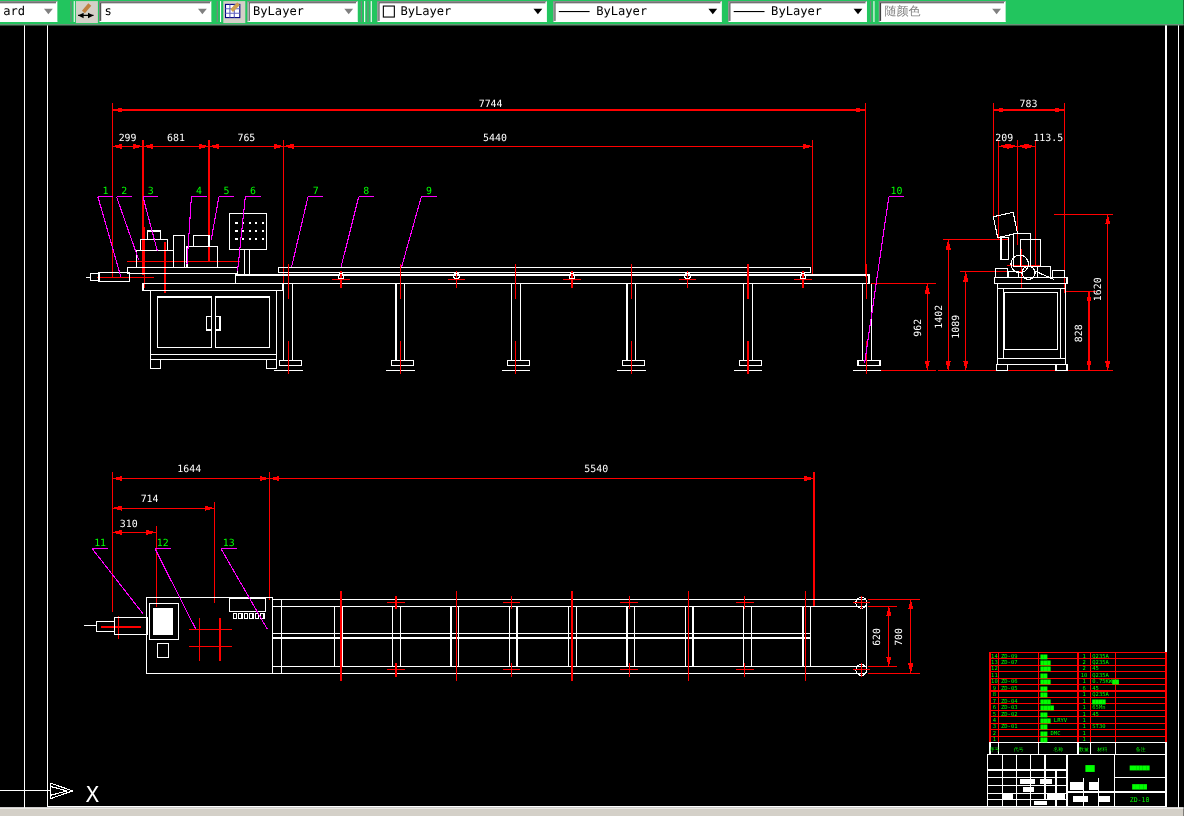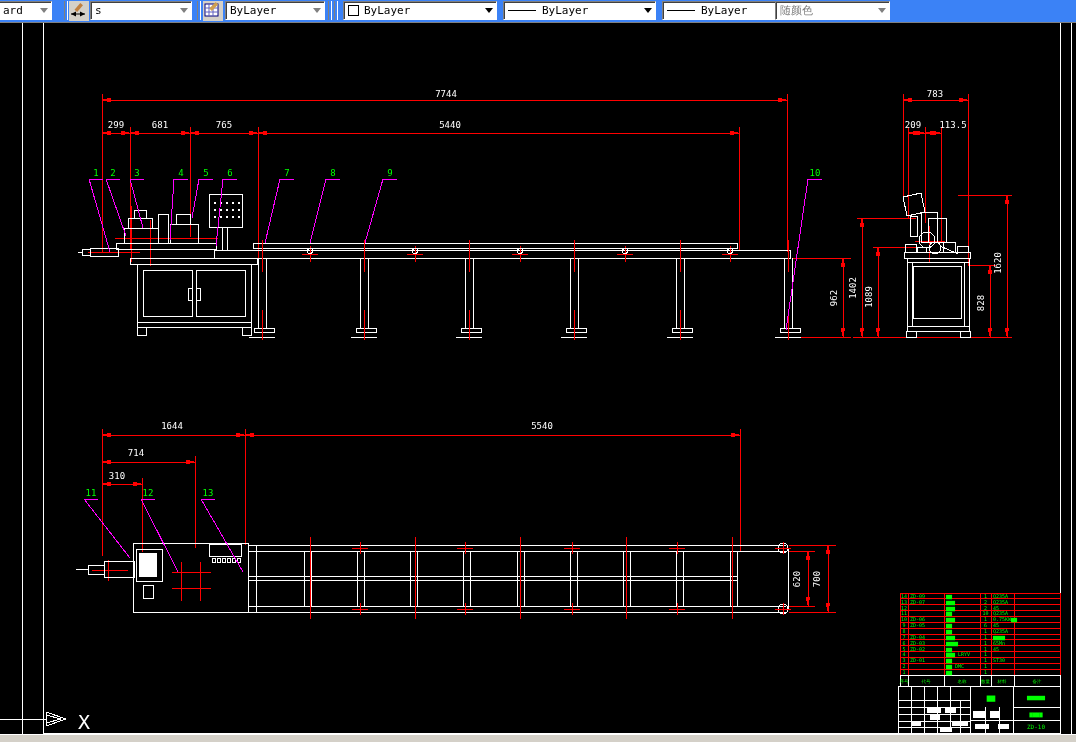--- a/index.html
+++ b/index.html
@@ -1,19 +1,19 @@
 <!DOCTYPE html>
 <html><head>
 <meta charset="utf-8">
 <style>
   html,body{margin:0;padding:0}
   body{width:1076px;height:742px;position:relative;overflow:hidden;background:#000;
        font-family:"Liberation Sans",sans-serif}
   
-  .toolbar{position:absolute;top:0;left:0;width:1076px;height:22px;background:#3b82f6;
+  .toolbar{position:absolute;top:0;left:0;width:1076px;height:22px;background:#22c55e;
            border-bottom:1px solid #808080;z-index:3}
   .toolbar>*{position:absolute;top:1px}
   .combo{height:17px;background:#fff;border:1px solid;border-color:#808080 #fff #fff #808080;
          box-shadow:inset 1px 1px 0 #404040;display:flex;align-items:center;
          font:11px "DejaVu Sans Mono",monospace;color:#000;padding-left:4px;box-sizing:content-box}
   .combo .cv{white-space:nowrap;overflow:hidden}
   .tri{width:0;height:0;border:4px solid transparent;border-top:5px solid #000;margin-top:4px}
   .tri.gray{border-top-color:#808080}
   .flatarr{margin-left:auto;width:14px;display:flex;justify-content:center;flex:0 0 14px}
   .sep{width:2px;height:19px;border-left:1px solid #808080;border-right:1px solid #fff}
@@ -94,21 +94,21 @@
       </span>
   </div>
   <div class="combo" style="left:662px;width:120px">
     <span class="ltglyph"></span>
     <span class="cv">ByLayer</span>
     <span class="flatarr">
         <span class="tri"></span>
       </span>
   </div>
   <div class="sep" style="left:791px"></div>
-  <div class="combo" style="left:775px;width:109px">
+  <div class="combo" style="left:799px;width:109px">
     <span class="cv graytext">随颜色</span>
     <span class="flatarr">
         <span class="tri gray"></span>
       </span>
   </div>
 </div>
 
 <svg width="1076" height="742" viewBox="0 0 1076 742" shape-rendering="crispEdges">
   <defs>
     <marker id="ae" markerWidth="10" markerHeight="6" refX="9" refY="3" orient="auto" markerUnits="userSpaceOnUse">

